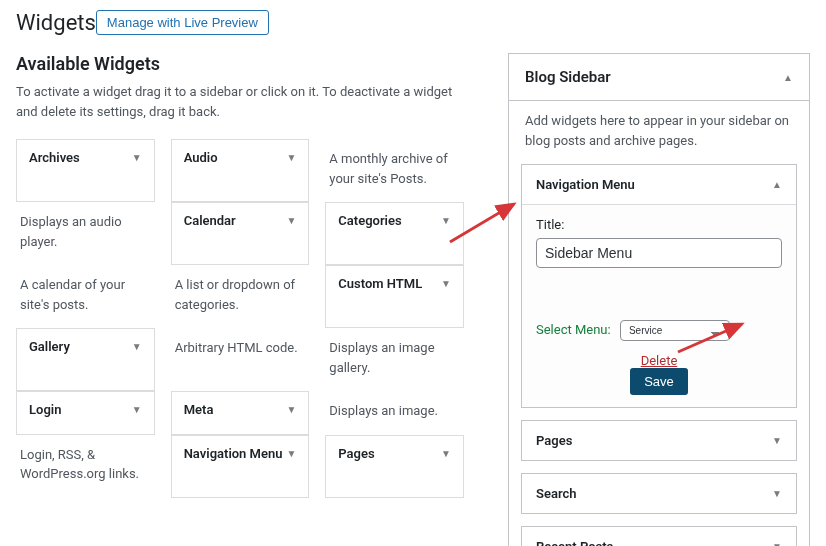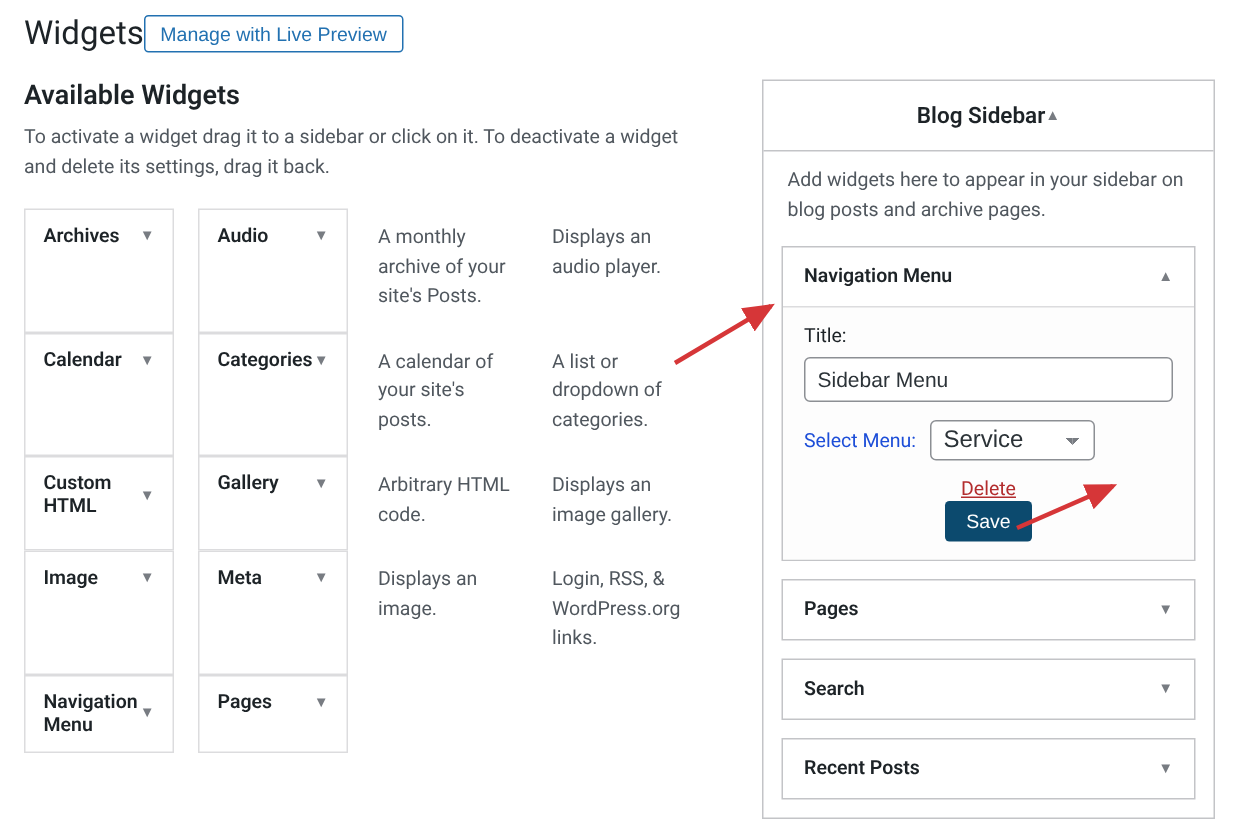--- a/index.html
+++ b/index.html
@@ -17,70 +17,71 @@
   .page-title { font-size: 22px; font-weight: 400; color: #1d2327; }
   .preview-btn {
     border: 1px solid #2271b1; color: #2271b1; background: #fff;
     padding: 4px 10px; font-size: 13px; border-radius: 3px; cursor: pointer;
   }
   .columns { display: flex; gap: 44px; }
   .left { flex: 0 0 448px; }
   .right { flex: 1; }
   .section-title { font-size: 18px; font-weight: 600; color: #1d2327; margin-bottom: 8px; }
   .help-text { color: #50575e; font-size: 13px; line-height: 1.5; margin-bottom: 18px; }
-  .widget-grid { display: grid; grid-template-columns: 1fr 1fr 1fr 1fr; gap: 0 16px; }
+  .widget-grid { display: grid; grid-template-columns: 1fr 1fr 1fr; gap: 0 16px; }
   .widget-card {
     border: 1px solid #dcdcde; background: #fff; margin-bottom: 0;
   }
   .widget-head {
     display: flex; justify-content: space-between; align-items: center;
     padding: 10px 12px; font-weight: 600; font-size: 13px; cursor: pointer;
     color: #1d2327;
   }
   .caret { color: #787c82; font-size: 10px; }
   .widget-desc {
     padding: 10px 4px 14px 4px; color: #50575e; font-size: 13px; line-height: 1.5;
   }
   .sidebar-box {
     border: 1px solid #c3c4c7; background: #fff;
   }
   .sidebar-head {
-    display: flex; justify-content: center; align-items: center;
+    display: flex; justify-content: space-between; align-items: center;
     padding: 14px 16px; font-size: 15px; font-weight: 600;
     border-bottom: 1px solid #c3c4c7;
   }
   .sidebar-desc {
     padding: 10px 16px 14px 16px; color: #50575e; font-size: 13px; line-height: 1.5;
   }
   .widget-item {
     margin: 0 12px 12px 12px; border: 1px solid #c3c4c7; background: #fff;
   }
   .widget-item-head {
     display: flex; justify-content: space-between; align-items: center;
     padding: 12px 14px; font-weight: 600; font-size: 13px; cursor: pointer;
   }
   .widget-body {
     padding: 12px 14px; border-top: 1px solid #dcdcde; background: #fdfdfd;
   }
   .form-row { margin-bottom: 12px; }
   .form-label { display:block; margin-bottom: 6px; font-size: 13px; color: #1d2327; }
-  .inline-label { display:inline-block; margin-right:6px; font-size:13px; color:#1d4ed8; }
+  .inline-label { display:inline-block; margin-right:6px; font-size:13px; color:#15803d; }
   .text-input {
     width: 100%; padding: 6px 8px; border: 1px solid #8c8f94; border-radius: 4px;
     font-size: 14px; background:#fff; color:#2c3338;
   }
   .select-input {
     padding: 4px 28px 4px 8px; border: 1px solid #8c8f94; border-radius: 4px;
-    font-size: 16px; background:#fff; color:#2c3338; appearance:none;
+    font-size: 10px; background:#fff; color:#2c3338; appearance:none;
     background-image: linear-gradient(45deg, transparent 50%, #787c82 50%),
                       linear-gradient(135deg, #787c82 50%, transparent 50%);
     background-position: calc(100% - 14px) 11px, calc(100% - 9px) 11px;
     background-size: 5px 5px, 5px 5px;
     background-repeat: no-repeat;
     min-width: 110px;
+    margin-top: 40px;
   }
   .action-row { display:flex; justify-content: space-between; align-items: center; margin-top: 6px; flex-direction: column; }
   .delete-link { color: #b32d2e; text-decoration: underline; font-size: 13px; cursor:pointer; }
   .save-btn {
     background: #0c4a6e; color:#fff; border:none; padding: 6px 14px;
     border-radius: 3px; font-size: 13px; cursor:pointer;
   }
   .arrow-svg { position:absolute; pointer-events:none; }
 </style>
 </head>
@@ -135,21 +136,21 @@
         <div class="widget-card">
           <div class="widget-head">
       <span>Gallery</span>
       <span class="caret">▼</span>
     </div>
         </div>
         <div class="widget-desc">Arbitrary HTML code.</div>
         <div class="widget-desc">Displays an image gallery.</div>
         <div class="widget-card">
           <div class="widget-head">
-      <span>Image</span>
+      <span>Login</span>
       <span class="caret">▼</span>
     </div>
         </div>
         <div class="widget-card">
           <div class="widget-head">
       <span>Meta</span>
       <span class="caret">▼</span>
     </div>
         </div>
         <div class="widget-desc">Displays an image.</div>

